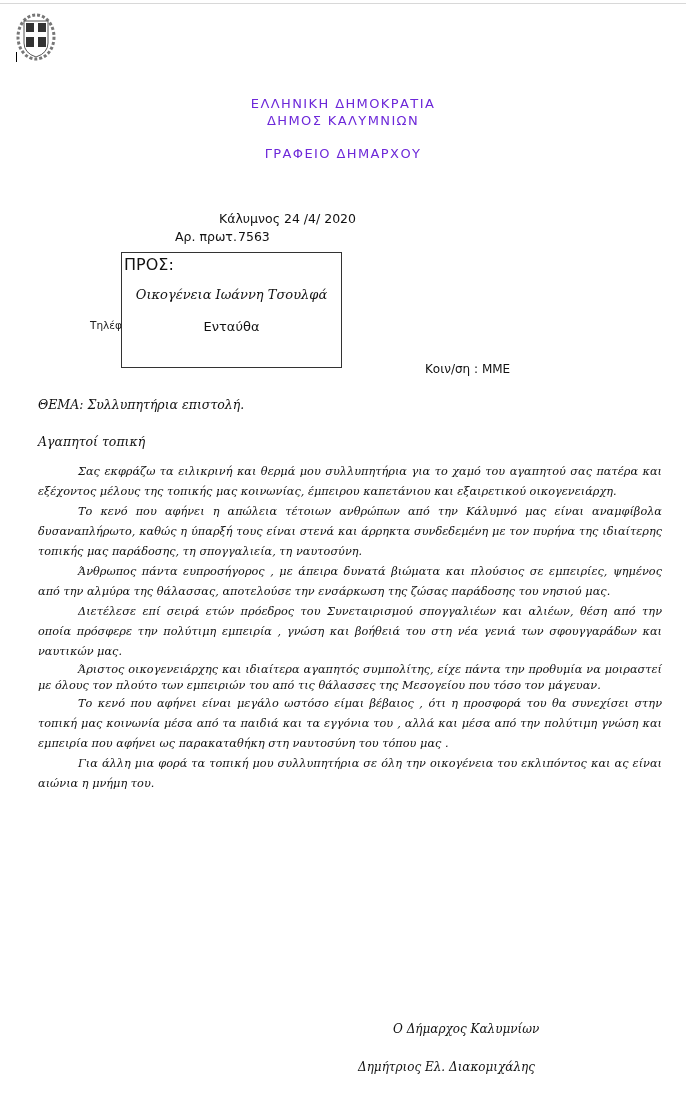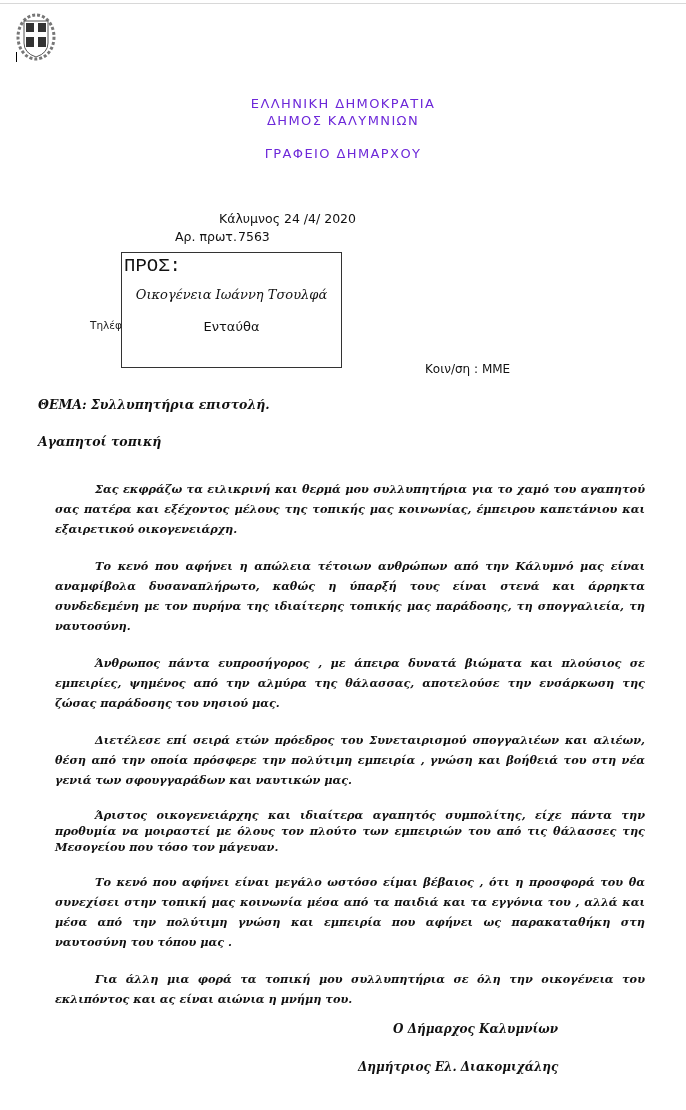--- a/index.html
+++ b/index.html
@@ -16,33 +16,33 @@
     .h1 { top: 96px; left: 0; }
     .h2 { top: 113px; }
     .h3 { top: 146px; }
 
     .meta { position: absolute; font-size: 12.5px; color: #111; }
     .date { left: 196px; top: 211px; margin-left: 23px; }
     .protocol-label { left: 130px; top: 229px; margin-left: 45px; }
     .protocol-no { left: 201px; top: 229px; margin-left: 37px; }
 
     .to-box { position: absolute; left: 121px; top: 252px; width: 219px; height: 114px; border: 1px solid #333; }
-    .to-label { position: absolute; left: 2px; top: 2px; font-size: 19px; font-family: Liberation Mono, monospace; }
+    .to-label { position: absolute; left: 2px; top: 2px; font-size: 16px; }
     .to-recipient { position: absolute; left: 0; width: 219px; top: 34px; text-align: center; font-size: 13px; }
     .to-location { position: absolute; left: 0; width: 219px; top: 66px; text-align: center; font-size: 13px; }
     .phone-label { position: absolute; left: 90px; top: 319px; font-size: 10.5px; color: #222; }
     .cc { position: absolute; left: 425px; top: 362px; font-size: 12px; }
 
-    .serif { font-family: "DejaVu Serif", serif; font-style: italic; font-weight: bold; color: #111; }
+    .serif { font-family: "DejaVu Serif", serif; font-style: italic; font-weight: normal; color: #111; }
     .subject { position: absolute; left: 38px; top: 397px; font-size: 12.5px; }
     .greeting { position: absolute; left: 38px; top: 434px; font-size: 12.5px; }
 
     .body-text { position: absolute; left: 38px; top: 462px; width: 624px;
       font-size: 11.3px; line-height: 20px; text-align: justify; }
-    .body-text p { margin: 17px; text-indent: 40px; }
+    .body-text p { margin: 0; text-indent: 40px; }
     .body-text p.tight { line-height: 16px; }
 
     .sig-title { position: absolute; left: 393px; top: 1022px; font-size: 12px; }
     .sig-name { position: absolute; left: 358px; top: 1060px; font-size: 12px; }
   </style>
 </head>
 <body>
 
 <div class="top-rule"></div>
 

